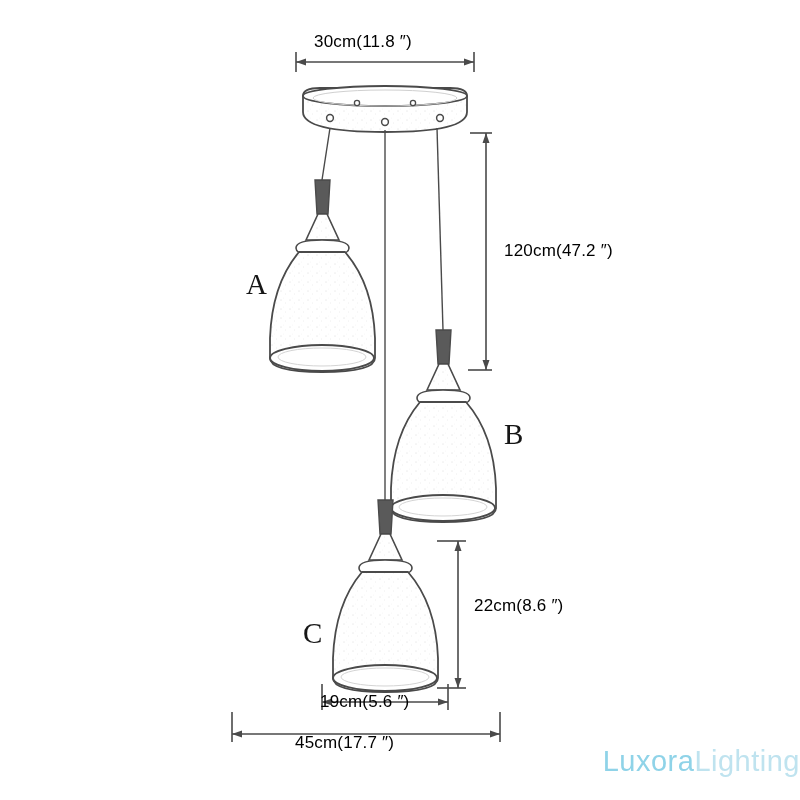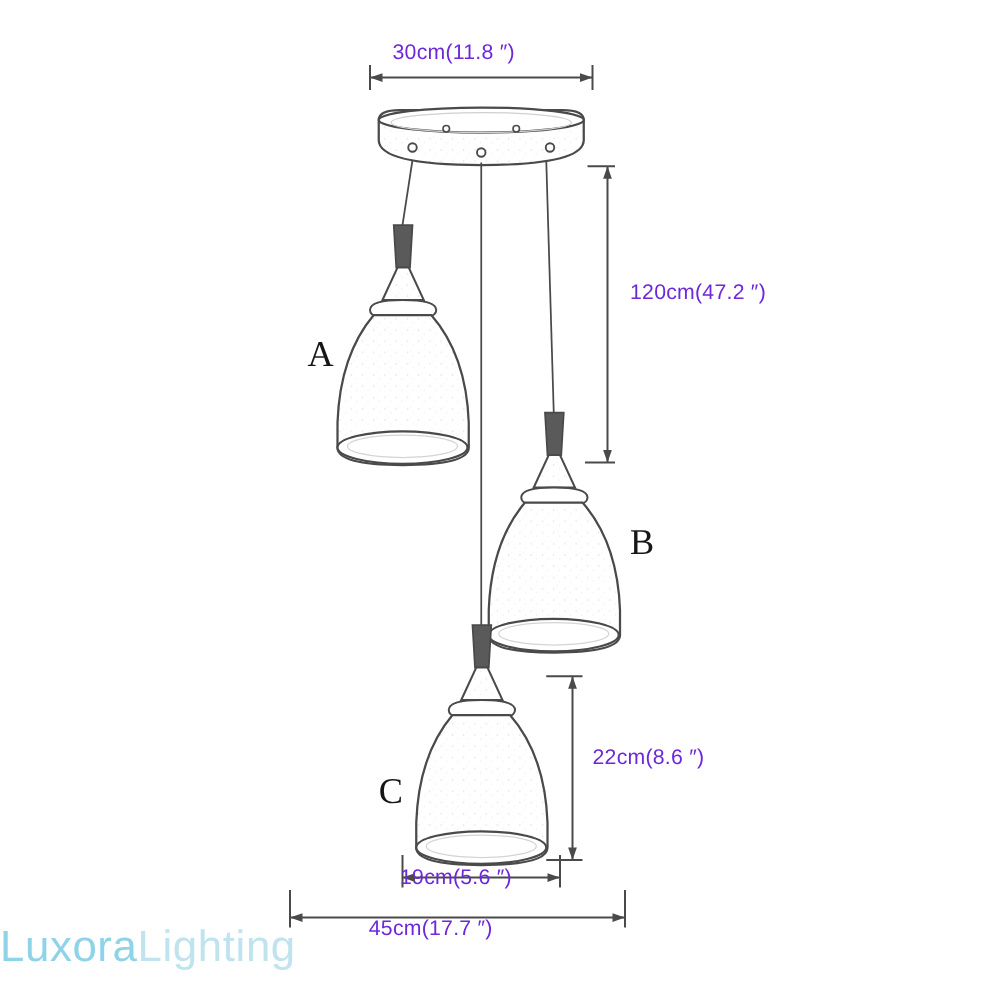--- a/index.html
+++ b/index.html
@@ -21,39 +21,39 @@
   }
   #diagram {
     position: absolute;
     left: 0;
     top: 0;
   }
   .dim-label {
     position: absolute;
     font-family: "Liberation Sans", sans-serif;
     font-size: 17px;
-    color: #6d28d9;
+    color: #000000;
     white-space: nowrap;
     letter-spacing: 0.2px;
   }
   .shade-label {
     position: absolute;
     font-family: "Liberation Serif", serif;
     font-size: 29px;
     color: #161616;
     white-space: nowrap;
   }
   #watermark {
     position: absolute;
     left: 0;
     right: 0;
     bottom: 22px;
-    text-align: left;
+    text-align: right;
     font-family: "Liberation Sans", sans-serif;
-    font-size: 35px;
+    font-size: 29px;
     letter-spacing: 0.5px;
     white-space: nowrap;
   }
   #watermark .wm-a { color: #8fd3e8; }
   #watermark .wm-b { color: #bfe3ef; }
 </style>
 </head>
 <body>
 
 <div id="stage">
@@ -163,21 +163,21 @@
       <line x1="500" y1="712" x2="500" y2="742"></line>
       <line x1="232" y1="734" x2="500" y2="734"></line>
       <path d="M232 734 L242 730.5 L242 737.5 Z" fill="#4a4a4a" stroke="none"></path>
       <path d="M500 734 L490 730.5 L490 737.5 Z" fill="#4a4a4a" stroke="none"></path>
     </g>
 
   </svg>
 
   <div class="dim-label" style="left:314px; top:32px;">30cm(11.8 ″)</div>
 
-  <div class="dim-label" style="left:504px; top:224px;text-align:center;">120cm(47.2 ″)</div>
+  <div class="dim-label" style="left:504px; top:241px;text-align:center;">120cm(47.2 ″)</div>
 
   <div class="dim-label" style="left:474px; top:596px;">22cm(8.6 ″)</div>
 
   <div class="dim-label" style="left:320px; top:692px;">19cm(5.6 ″)</div>
 
   <div class="dim-label" style="left:295px; top:733px;text-align:center;">45cm(17.7 ″)</div>
 
   <div class="shade-label" style="left:246px; top:268px;">A</div>
 
   <div class="shade-label" style="left:504px; top:418px;">B</div>

